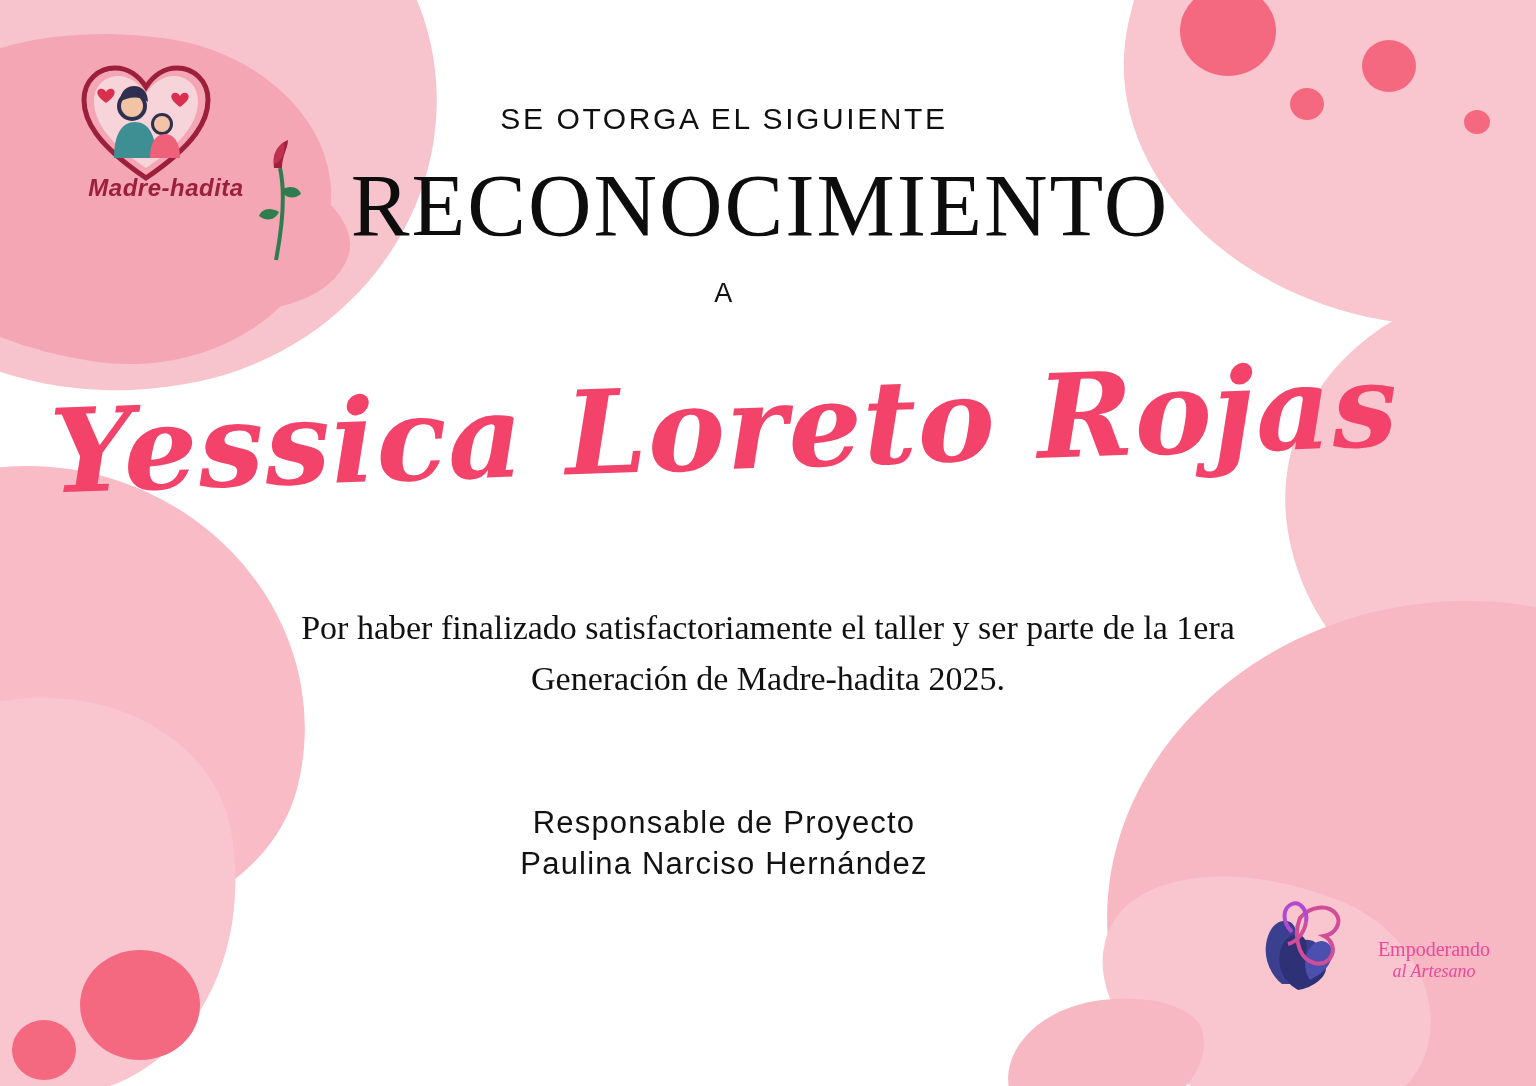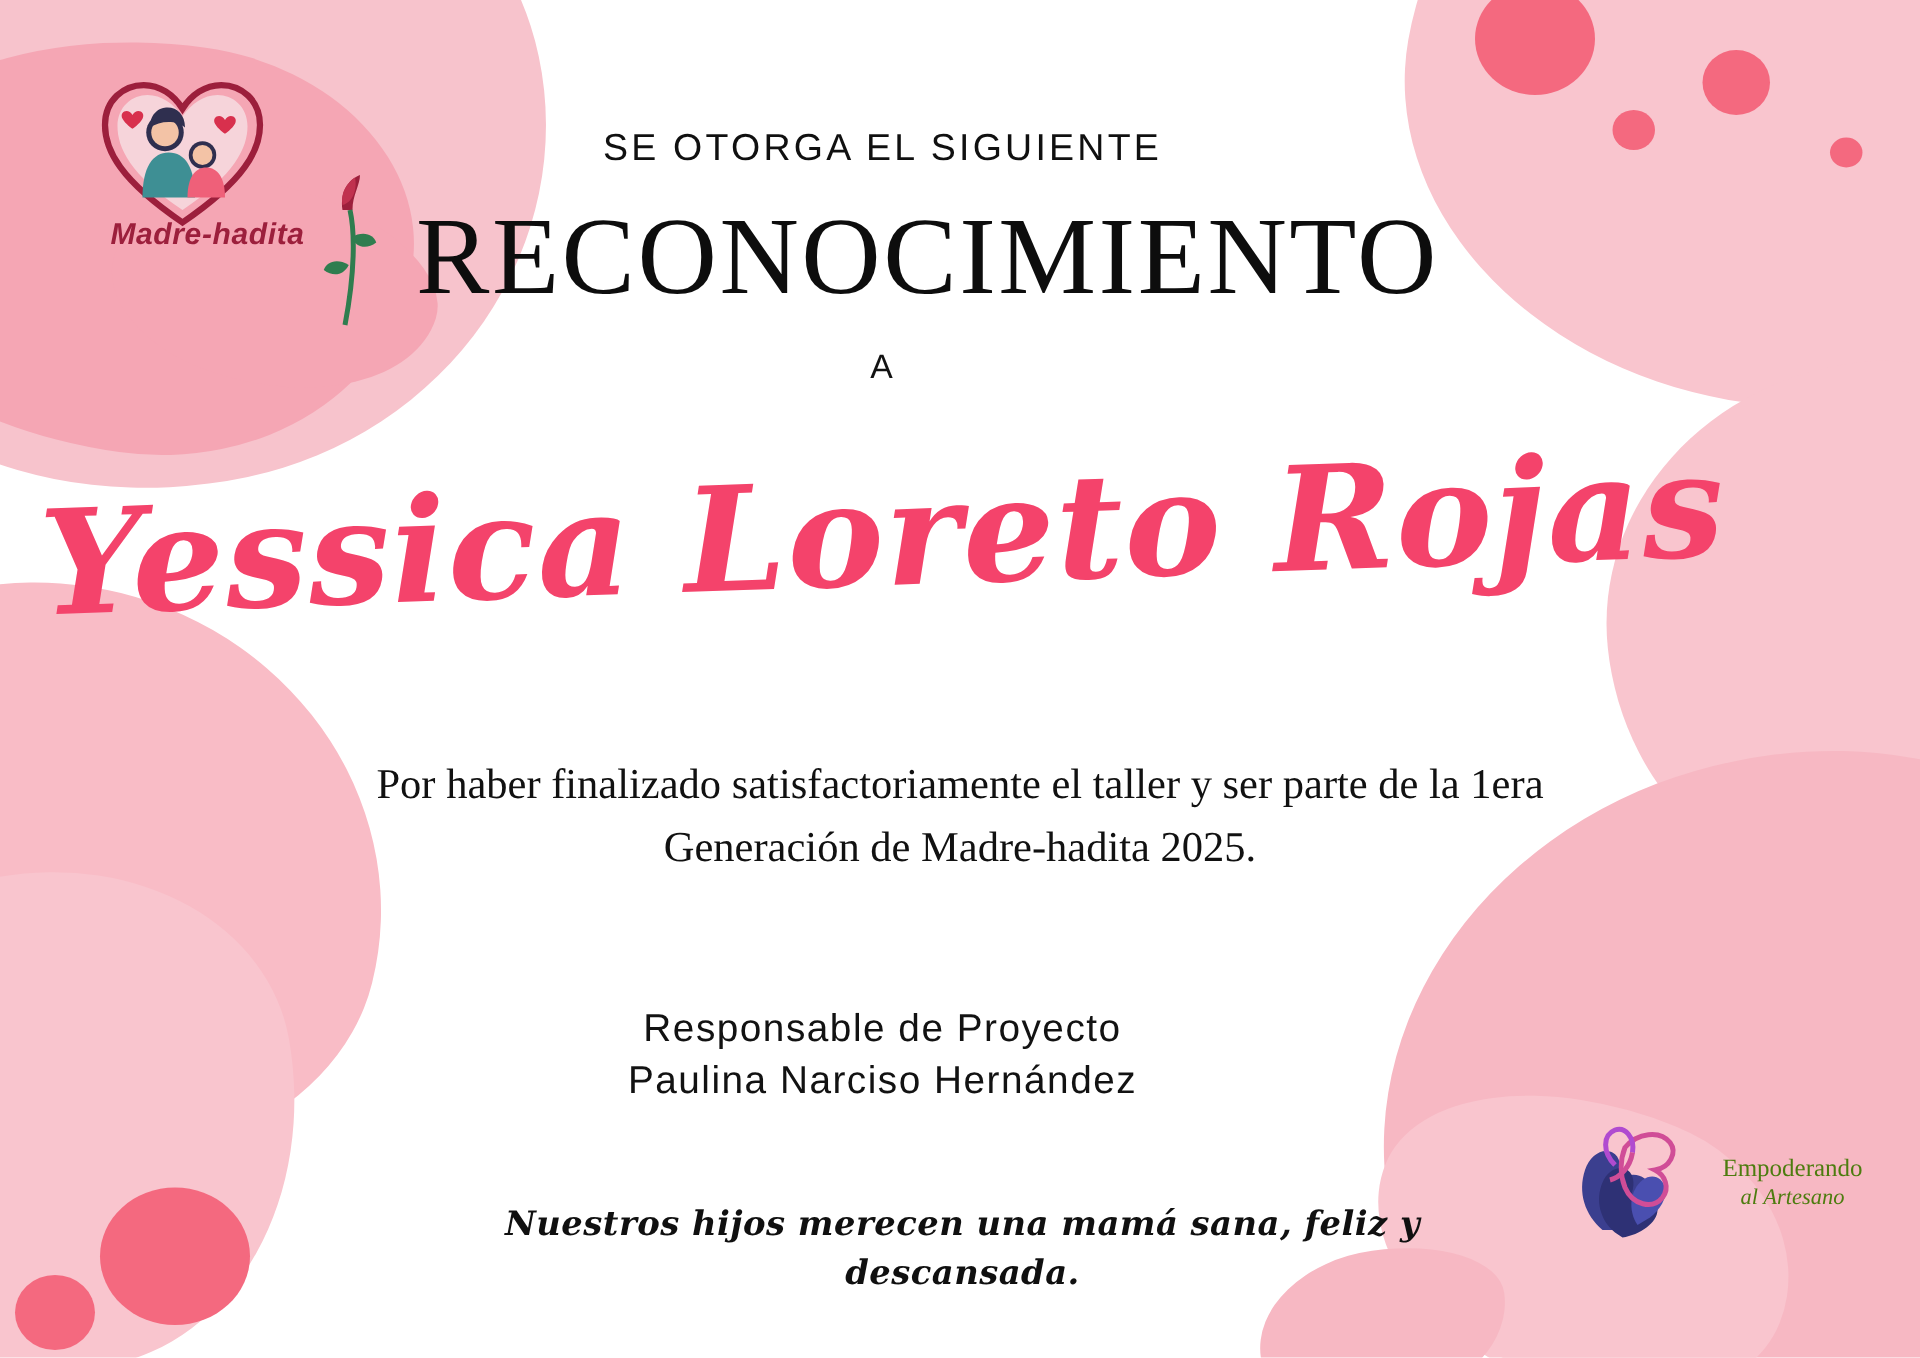--- a/index.html
+++ b/index.html
@@ -202,20 +202,21 @@
   }
 
   
   .content {
     position: absolute;
     left: 0;
     top: 0;
     width: 1412px;
     height: 1086px;
     text-align: center;
+    padding-left: 12px;
   }
   .line-award {
     position: absolute;
     top: 102px;
     width: 100%;
     font-family: "Liberation Sans", sans-serif;
     font-size: 30px;
     letter-spacing: 2.6px;
     color: #101010;
     font-weight: 400;
@@ -299,25 +300,25 @@
   .logo-emp .mark {
     position: absolute;
     left: 0;
     top: 0;
     width: 110px;
     height: 110px;
   }
   .logo-emp .emp-text {
     position: absolute;
     left: 116px;
-    top: 35px;
+    top: 49px;
     width: 140px;
     font-family: "Liberation Serif", serif;
     font-size: 20px;
-    color: #4d7c0f;
+    color: #ec4899;
     line-height: 1.2;
     text-align: center;
   }
   .logo-emp .emp-text .l2 {
     display: block;
     font-size: 18px;
     font-style: italic;
   }
 </style>
 </head>
@@ -373,21 +374,20 @@
   <div class="content">
     <div class="line-award">SE OTORGA EL SIGUIENTE</div>
     <div class="line-title">RECONOCIMIENTO</div>
     <div class="line-a">A</div>
     <div class="line-name">Yessica Loreto Rojas</div>
     <div class="line-body">Por haber finalizado satisfactoriamente el taller y ser parte de la 1era Generación de  Madre-hadita 2025.</div>
     <div class="line-signer">
       <div>Responsable de Proyecto</div>
       <div>Paulina Narciso Hernández</div>
     </div>
-    <div class="line-quote">Nuestros hijos merecen una mamá sana, feliz y descansada.</div>
   </div>
 
   <div class="logo-emp">
     <div class="mark">
       <svg viewBox="0 0 110 110" width="110" height="110">
         <path d="M34 96 C20 84 14 66 20 48 C24 36 34 30 42 34 C48 37 50 46 46 56 C58 48 70 52 72 62 C74 74 62 88 46 96 Z" fill="#3b3f8f"></path>
         <path d="M44 98 C32 88 28 72 34 58 C38 48 48 44 54 48 C60 52 60 62 56 70 C68 64 78 70 78 80 C78 90 64 100 50 102 Z" fill="#2e3175"></path>
         <path d="M62 92 C54 80 56 64 66 56 C74 50 82 54 84 62 C86 70 80 80 72 86 Z" fill="#4a4fb0"></path>
         <path d="M52 30 C62 18 80 16 88 26 C94 34 88 46 76 48 C84 52 88 62 82 70 C74 80 58 76 52 62 C48 52 48 40 52 30 Z" fill="none" stroke="#d04d97" stroke-width="4"></path>
         <path d="M44 44 C34 34 34 20 44 16 C52 13 60 22 58 34" fill="none" stroke="#b04bd0" stroke-width="4"></path>

